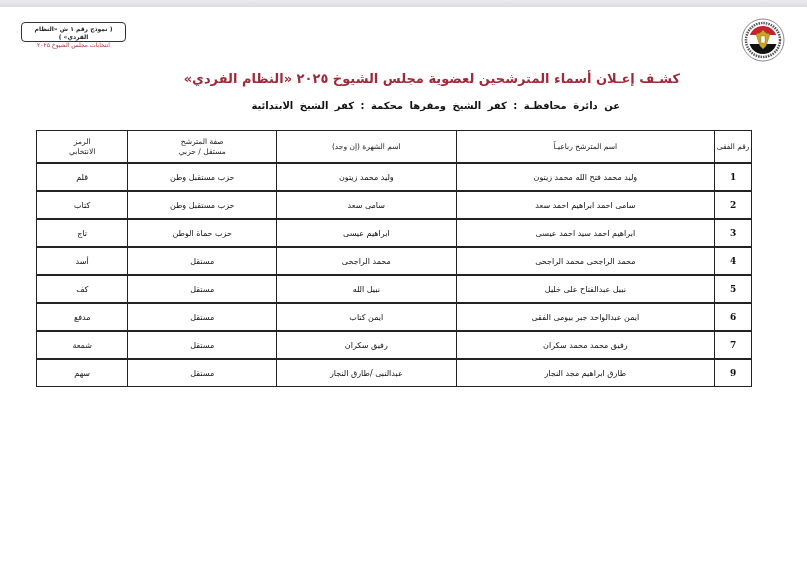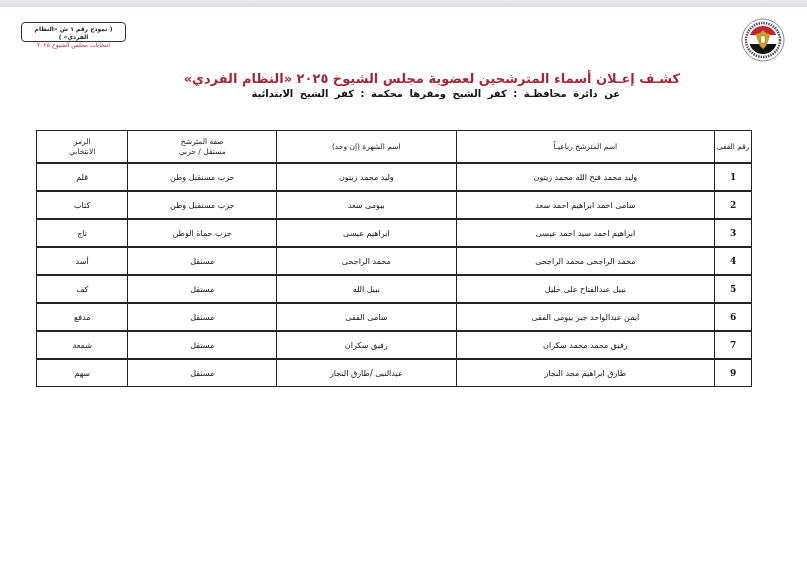--- a/index.html
+++ b/index.html
@@ -24,21 +24,21 @@
   .logo {
     position: absolute; left: 741px; top: 18px; width: 44px; height: 44px;
   }
   .title {
     position: absolute; left: 140px; top: 71px; width: 540px;
     text-align: right; direction: rtl;
     font-size: 13px; font-weight: bold; color: #a12a3a;
     font-family: "DejaVu Sans", sans-serif;
   }
   .subtitle {
-    position: absolute; left: 220px; top: 88px; width: 400px;
+    position: absolute; left: 220px; top: 100px; width: 400px;
     text-align: right; direction: rtl;
     font-size: 10px; font-weight: bold; color: #111;
     word-spacing: 3px;
   }
   table.candidates {
     position: absolute; left: 36px; top: 130px;
     width: 716px; border-collapse: collapse; direction: rtl;
     font-size: 8px;
   }
   table.candidates th, table.candidates td {
@@ -108,21 +108,21 @@
     <tr>
       <td class="num">1</td>
       <td>وليد محمد فتح الله محمد زيتون</td>
       <td>وليد محمد زيتون</td>
       <td>حزب مستقبل وطن</td>
       <td>قلم</td>
     </tr>
     <tr>
       <td class="num">2</td>
       <td>سامى احمد ابراهيم احمد سعد</td>
-      <td>بيومى سعد</td>
+      <td>سامى سعد</td>
       <td>حزب مستقبل وطن</td>
       <td>كتاب</td>
     </tr>
     <tr>
       <td class="num">3</td>
       <td>ابراهيم احمد سيد احمد عيسى</td>
       <td>ابراهيم عيسى</td>
       <td>حزب حماة الوطن</td>
       <td>تاج</td>
     </tr>
@@ -136,21 +136,21 @@
     <tr>
       <td class="num">5</td>
       <td>نبيل عبدالفتاح على خليل</td>
       <td>نبيل الله</td>
       <td>مستقل</td>
       <td>كف</td>
     </tr>
     <tr>
       <td class="num">6</td>
       <td>ايمن عبدالواحد جبر بيومى الفقى</td>
-      <td>سامى الفقى</td>
+      <td>ايمن كتاب</td>
       <td>مستقل</td>
       <td>مدفع</td>
     </tr>
     <tr>
       <td class="num">7</td>
       <td>رفيق محمد محمد سكران</td>
       <td>رفيق سكران</td>
       <td>مستقل</td>
       <td>شمعة</td>
     </tr>

